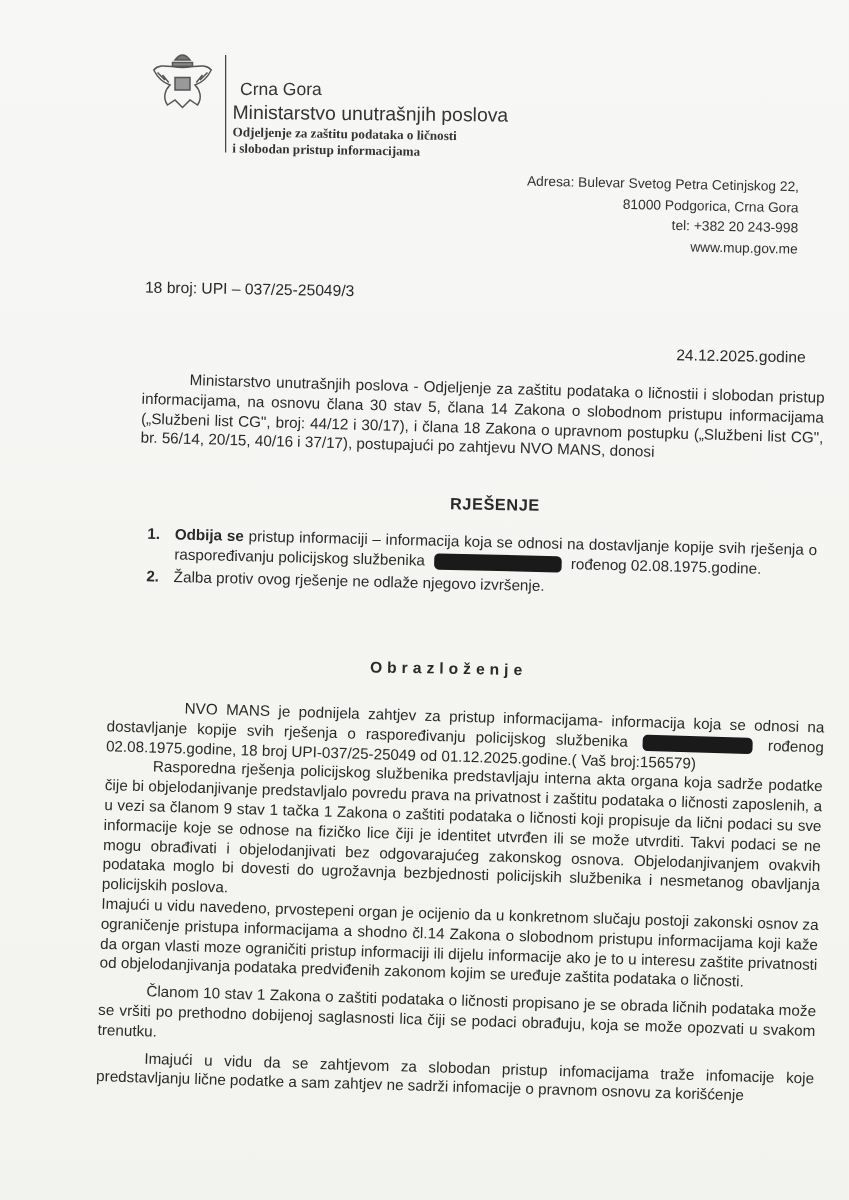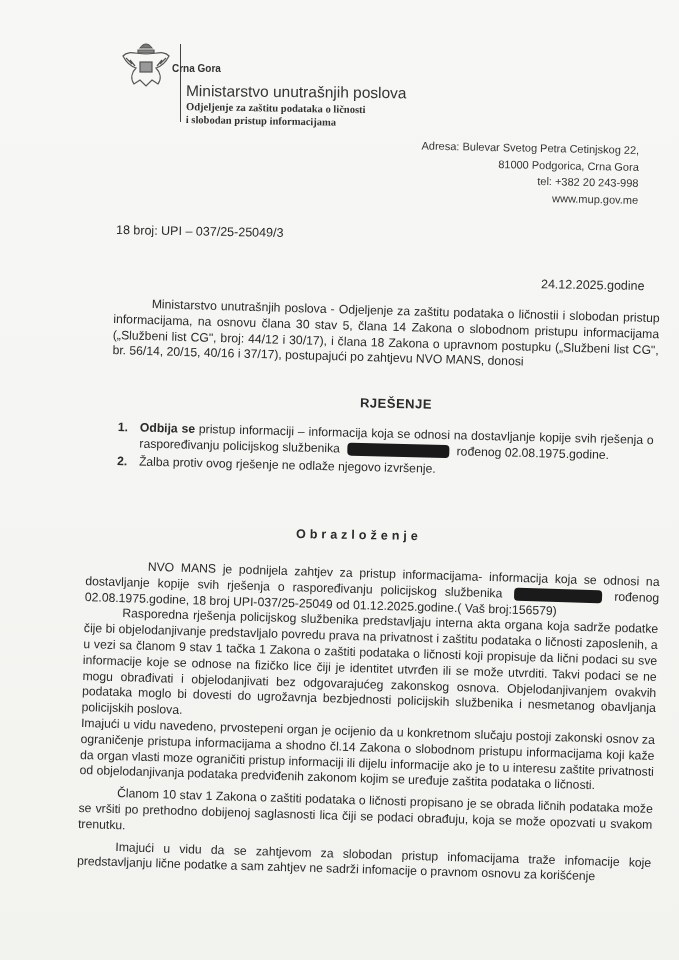--- a/index.html
+++ b/index.html
@@ -6,21 +6,21 @@
     body {
       width: 679px; height: 960px; overflow: hidden;
       background: #f4f4f2;
       font-family: "Liberation Sans", sans-serif;
       color: #2a2a2a;
       position: relative;
     }
     .page { position: absolute; inset: 0; background: linear-gradient(180deg,#f7f7f5 0%,#f2f2ef 100%); }
     .crest { position: absolute; left: 120px; top: 40px; width: 52px; height: 50px; }
     .vline { position: absolute; left: 180px; top: 44px; width: 1px; height: 78px; background: #444; }
-    .country { position: absolute; left: 172px; top: 63px; font-size: 10px; color: #333; font-weight: bold; }
+    .country { position: absolute; left: 192px; top: 63px; font-size: 14px; color: #333; }
     .ministry { position: absolute; left: 186px; top: 82px; font-size: 15.5px; color: #333; transform: rotate(0.6deg); transform-origin: left; }
     .dept { position: absolute; left: 186px; top: 100px; font-family: "Liberation Serif", serif; font-weight: bold; font-size: 10.5px; line-height: 13px; color: #333; transform: rotate(1deg); transform-origin: left; }
     .address { position: absolute; right: 40px; top: 142px; text-align: right; font-size: 11px; line-height: 16.5px; color: #333; transform: rotate(1.2deg); transform-origin: right; }
     .refno { position: absolute; left: 116px; top: 223px; font-size: 12.5px; transform: rotate(1deg); transform-origin: left; }
     .date { position: absolute; right: 34px; top: 279px; font-size: 12.5px; transform: rotate(1deg); transform-origin: right; }
     .block { position: absolute; left: 112px; width: 548px; font-size: 12.2px; line-height: 15.8px; transform: rotate(1.6deg); transform-origin: left top; text-align: justify; }
     .block p { margin: 0; }
     .indent { text-indent: 38px; }
     .indent2 { text-indent: 62px; }
     .heading { position: absolute; font-weight: bold; font-size: 13px; letter-spacing: 0.5px; transform: rotate(1deg); }

